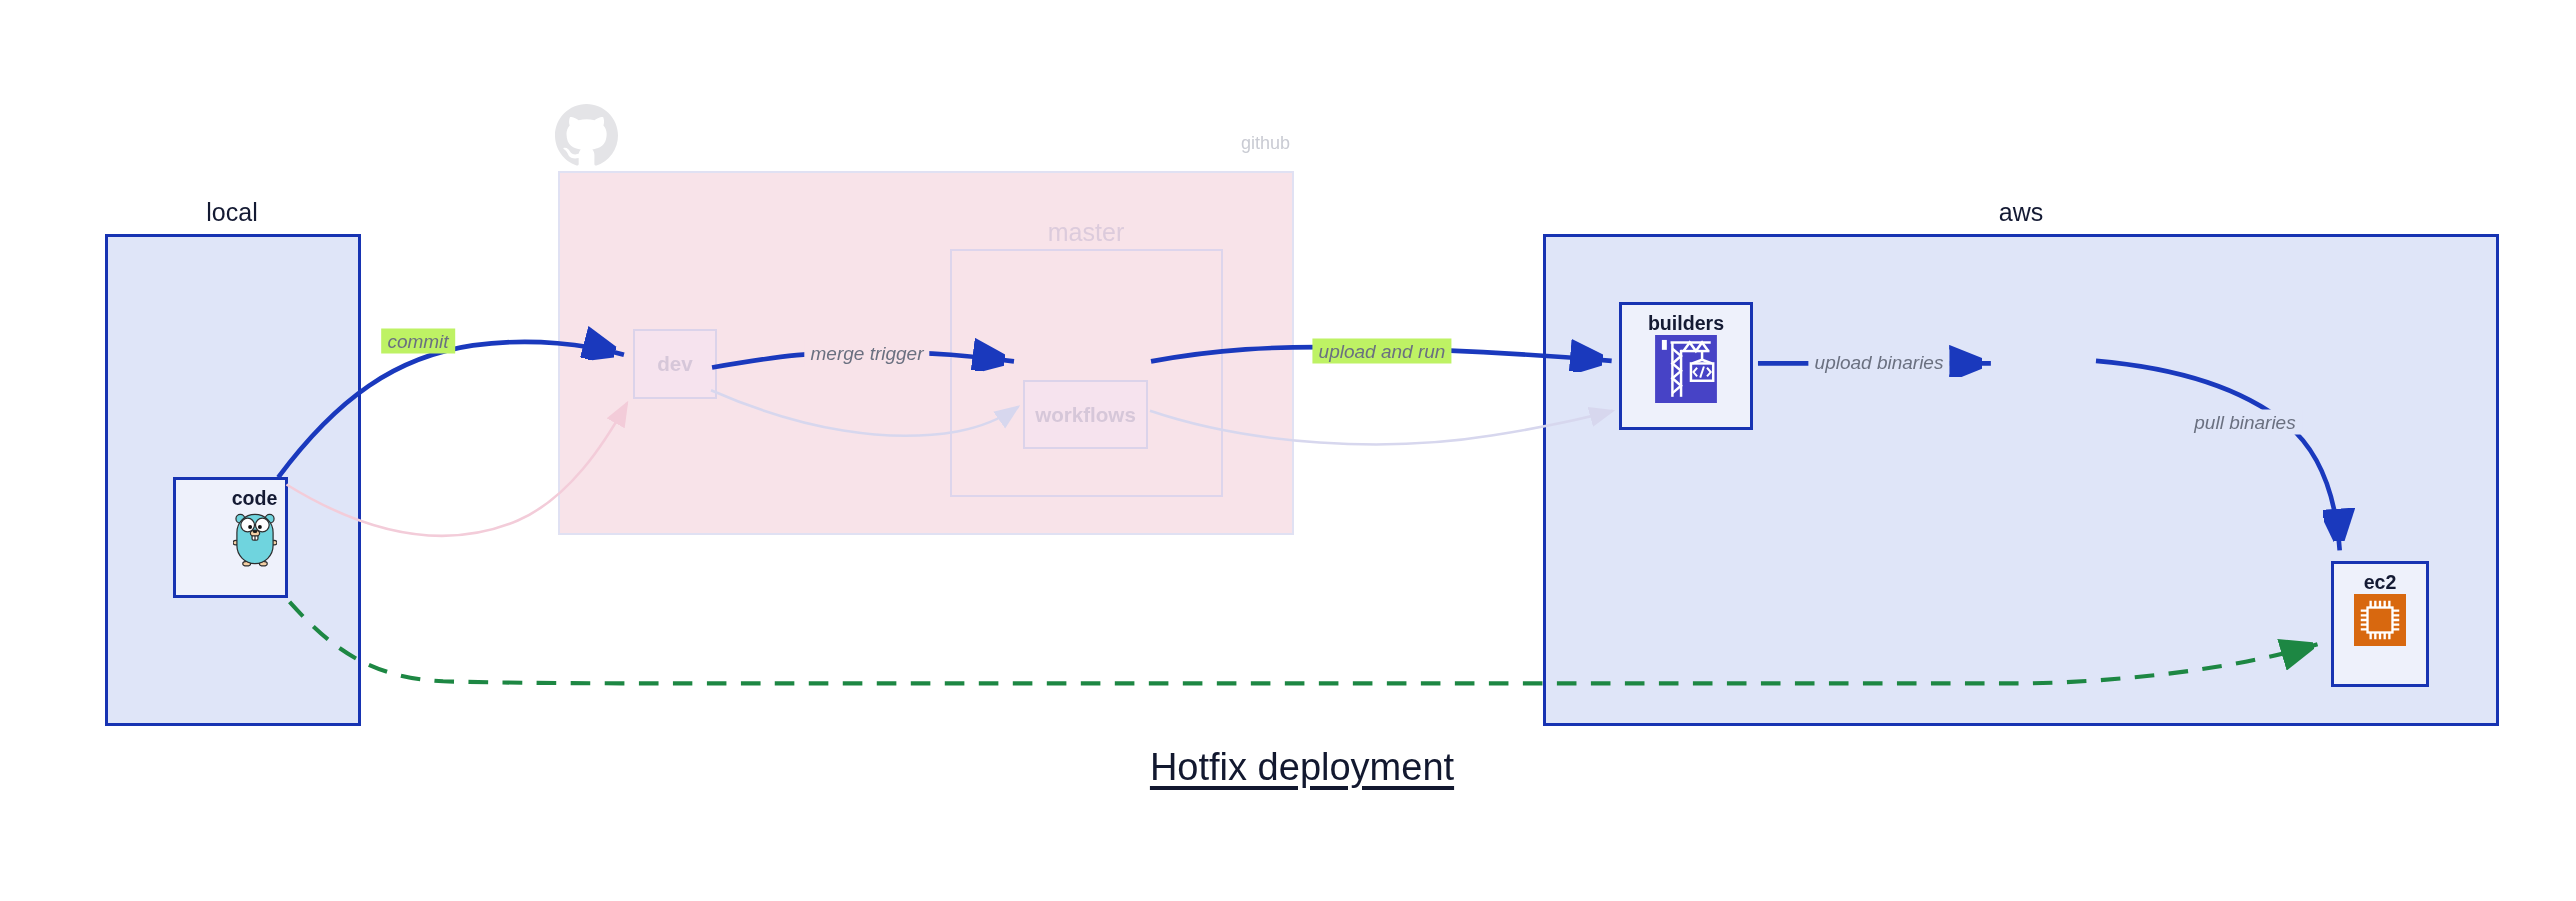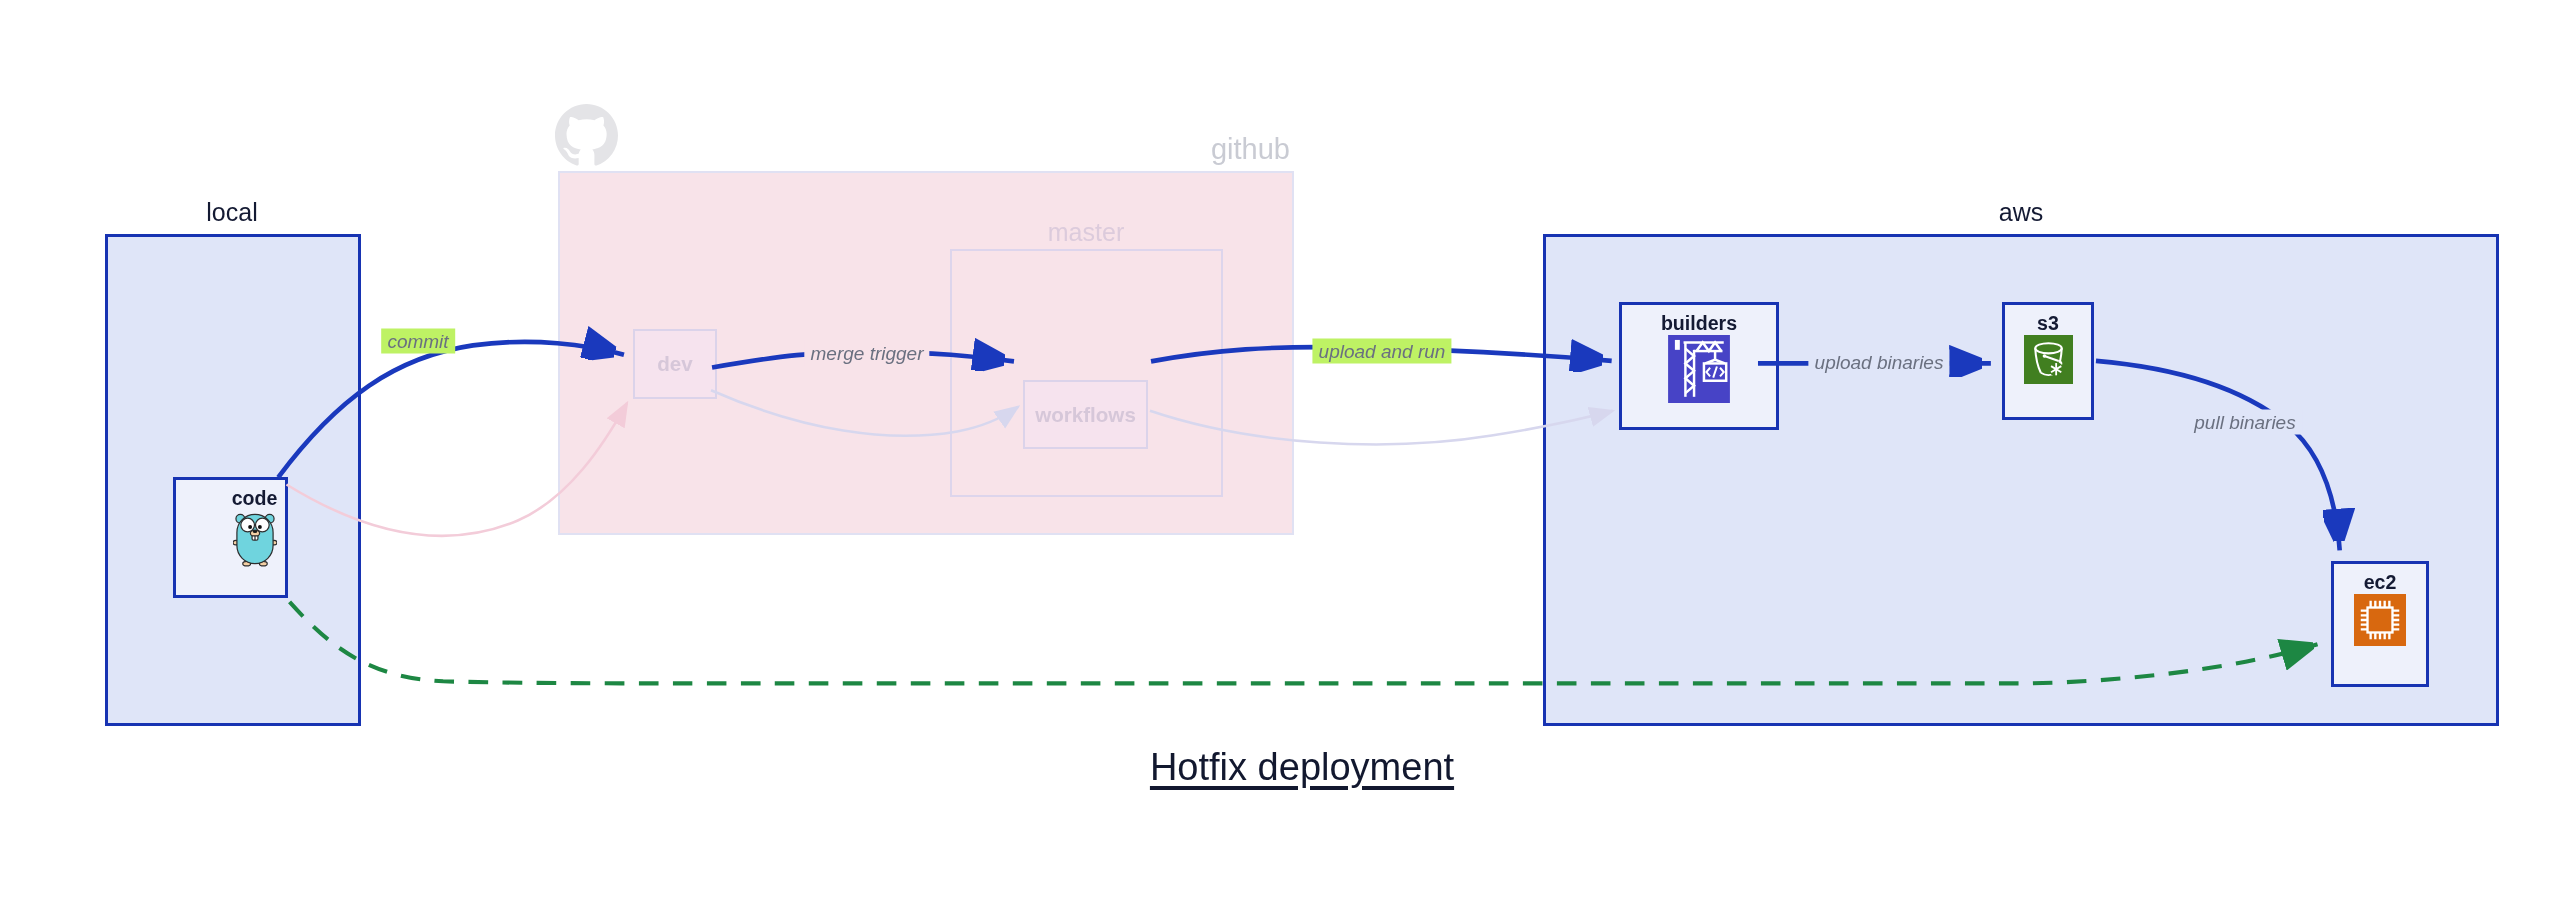--- a/index.html
+++ b/index.html
@@ -16,21 +16,21 @@
   body{font-family:"Liberation Sans","DejaVu Sans",sans-serif;}
   #canvas{position:relative;width:2604px;height:902px;background:#fff;overflow:hidden;}
 
   .group-box{position:absolute;box-sizing:border-box;}
   .group-box.strong{background:var(--group-fill);border:3.1px solid var(--blue);}
   .group-box.faded-pink-box{background:var(--pink-fill);border:2.1px solid var(--pink-border);}
   .group-box.master{background:transparent;border:2.1px solid var(--master-border);}
 
   .group-label{position:absolute;font-size:25px;color:var(--dark);z-index:4;}
   .group-label.center{transform:translateX(-50%);}
-  .group-label.faded-github{color:var(--github-text);font-size:29px;}
+  .group-label.faded-github{color:var(--github-text);font-size:18px;}
   .group-label.faded-master{color:var(--master-text);}
 
   .node{position:absolute;box-sizing:border-box;background:var(--node-fill);
         border:3.6px solid var(--blue);z-index:3;text-align:center;}
   .node .node-label{margin-top:7.2px;font-size:19.6px;font-weight:bold;color:var(--dark);}
   .node .node-icon{margin-top:4.1px;}
 
   .faded-node{position:absolute;box-sizing:border-box;background:var(--pink-node-fill);
         border:2.1px solid var(--pink-node-border);z-index:3;
         display:flex;align-items:center;justify-content:center;}
@@ -98,21 +98,21 @@
   </div>
 
   <div class="faded-node" style="left:633px;top:329px;width:84px;height:70px;">
     <div class="node-label">dev</div>
   </div>
 
   <div class="faded-node" style="left:1023px;top:348px;width:125px;height:69px;margin-top:32px;">
     <div class="node-label">workflows</div>
   </div>
 
-  <div class="node" style="left:1619px;top:302px;width:160px;height:128px;">
+  <div class="node" style="left:1619px;top:302px;width:134px;height:128px;">
     <div class="node-label">builders</div>
     <span class="node-icon">
       <svg width="62" height="68" viewBox="0 0 100 110">
         <rect x="0" y="0" width="100" height="110" style="fill:var(--crane-bg)"></rect>
         <g stroke="#ffffff" stroke-width="4" fill="none">
           <rect x="11" y="8" width="8" height="16" fill="#ffffff" stroke="none"></rect>
           <path d="M25 12 H90"></path>
           <path d="M28 12 V100"></path>
           <path d="M42 24 V100"></path>
           <path d="M28 22 L42 34 L28 46 L42 58 L28 70 L42 82 L28 94"></path>
@@ -124,43 +124,20 @@
           <g stroke-width="3.2">
             <path d="M68 53 l-6 7 6 7"></path>
             <path d="M84 53 l6 7 -6 7"></path>
             <path d="M79 51 l-6 18"></path>
           </g>
         </g>
       </svg>
     </span>
   </div>
 
-  <div class="node" style="left:2002px;top:302px;width:92px;height:118px;">
-    <div class="node-label">s3</div>
-    <span class="node-icon">
-      <svg width="49" height="49" viewBox="0 0 96 96">
-        <rect x="0" y="0" width="96" height="96" style="fill:var(--s3-bg)"></rect>
-        <g stroke="#ffffff" stroke-width="4" fill="none">
-          <ellipse cx="48" cy="26" rx="26" ry="10"></ellipse>
-          <path d="M22 26 C23 45 27 62 33 74"></path>
-          <path d="M74 26 C73 45 69 62 63 74"></path>
-          <path d="M33 74 C42 80 54 80 63 74"></path>
-          <circle cx="40" cy="41" r="3.5" fill="#ffffff" stroke="none"></circle>
-          <path d="M40 41 L68 51"></path>
-          <path d="M68 51 c7 2 7 9 -1 10"></path>
-        </g>
-        <circle cx="63" cy="67" r="14" style="fill:var(--s3-bg)"></circle>
-        <g stroke="#ffffff" stroke-width="3.6" fill="none">
-          <path d="M63 55 V79"></path>
-          <path d="M53 61 L73 73"></path>
-          <path d="M73 61 L53 73"></path>
-        </g>
-      </svg>
-    </span>
-  </div>
 
   <div class="node" style="left:2331px;top:561px;width:98px;height:126px;">
     <div class="node-label">ec2</div>
     <span class="node-icon">
       <svg width="52" height="52" viewBox="0 0 100 100">
         <rect x="0" y="0" width="100" height="100" style="fill:var(--ec2-bg)"></rect>
         <g stroke="#ffffff" stroke-width="4.5" fill="none">
           <rect x="26" y="26" width="48" height="48"></rect>
           <path d="M32 13 V26 M41 13 V26 M50 13 V26 M59 13 V26 M68 13 V26"></path>
           <path d="M32 74 V87 M41 74 V87 M50 74 V87 M59 74 V87 M68 74 V87"></path>

